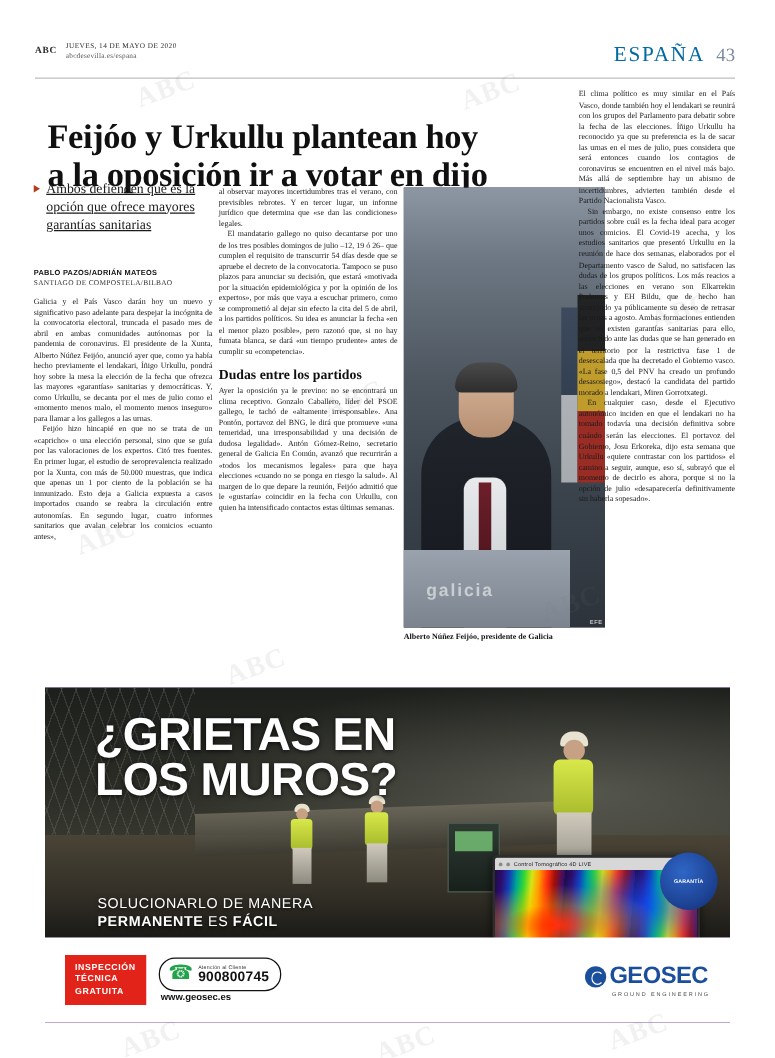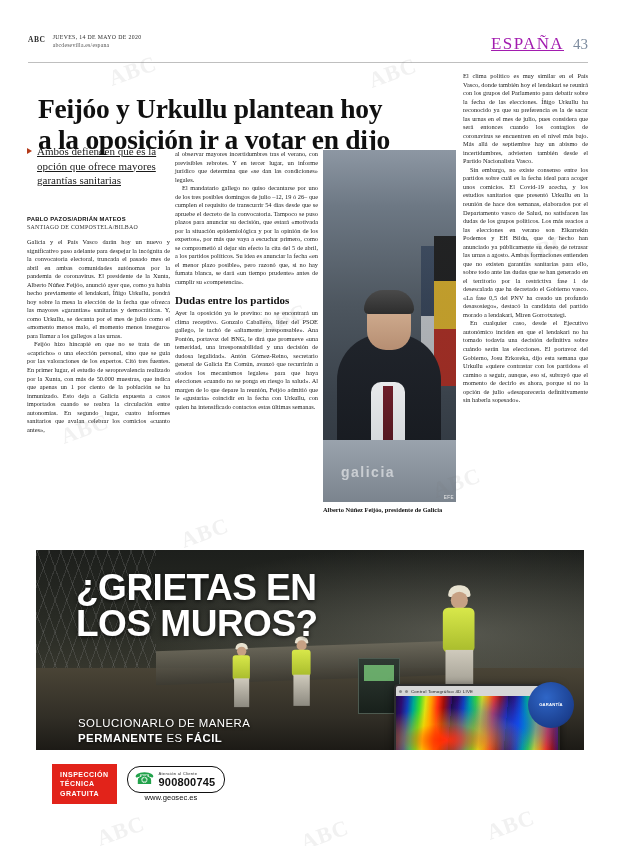--- a/index.html
+++ b/index.html
@@ -81,22 +81,21 @@
   }
   .mast-right {
     display: flex;
     align-items: baseline;
     gap: 9px;
     color: #5b6f86;
   }
   .sect-name {
     font-size: 17px;
     letter-spacing: 1.4px;
-    color: #a21caf;
-    text-decoration: underline;
+    color: #0369a1;
   }
   .sect-page {
     font-size: 15px;
     color: #7c8b9e;
   }
   .mast-rule {
     position: absolute;
     left: 28px;
     top: 62px;
     width: 560px;
@@ -189,21 +188,21 @@
     line-height: 1.15;
     margin: 7px 0 3px 0;
     color: #101010;
   }
 
   
   .photo {
     position: absolute;
     left: 323px;
     top: 150px;
-    width: 133px;
+    width: 161px;
     height: 352px;
     overflow: hidden;
     background: #2a2f36;
     text-align: center;
   }
   .photo-bg {
     position: absolute;
     inset: 0;
     background:
       linear-gradient(180deg, #8d97a3 0%, #6d7884 16%, #4d565f 44%, #3a424b 70%, #2c333b 100%);
@@ -570,24 +569,24 @@
   }
   .phone-text .pt-num {
     font-family: "Liberation Sans", sans-serif;
     font-weight: bold;
     font-size: 11px;
     color: #111;
     letter-spacing: 0.2px;
   }
   .web-url {
     font-family: "Liberation Sans", sans-serif;
-    font-weight: normal;
+    font-weight: bold;
     font-size: 7.6px;
     color: #111;
-    margin-left: 18px;
+    margin-left: 2px;
   }
   .footer-right {
     display: flex;
     flex-direction: column;
     align-items: flex-start;
   }
   .geo-logo {
     display: flex;
     align-items: center;
     gap: 3px;
@@ -754,20 +753,27 @@
           <div class="phone-box">
             <div class="phone-icon">☎</div>
             <div class="phone-text">
               <div class="pt-label">Atención al Cliente</div>
               <div class="pt-num">900800745</div>
             </div>
           </div>
           <div class="web-url">www.geosec.es</div>
         </div>
       </div>
+      <div class="footer-right">
+        <div class="geo-logo">
+          <div class="geo-mark"></div>
+          <div class="geo-name">GEOSEC</div>
+        </div>
+        <div class="geo-tag">GROUND ENGINEERING</div>
+      </div>
     </div>
   </div>
 
 </div>
 
 <div class="watermarks">
   <div class="wm" style="left:108px; top:58px;">ABC</div>
   <div class="wm" style="left:368px; top:60px;">ABC</div>
   <div class="wm" style="left:520px; top:236px;">ABC</div>
   <div class="wm" style="left:258px; top:306px;">ABC</div>

